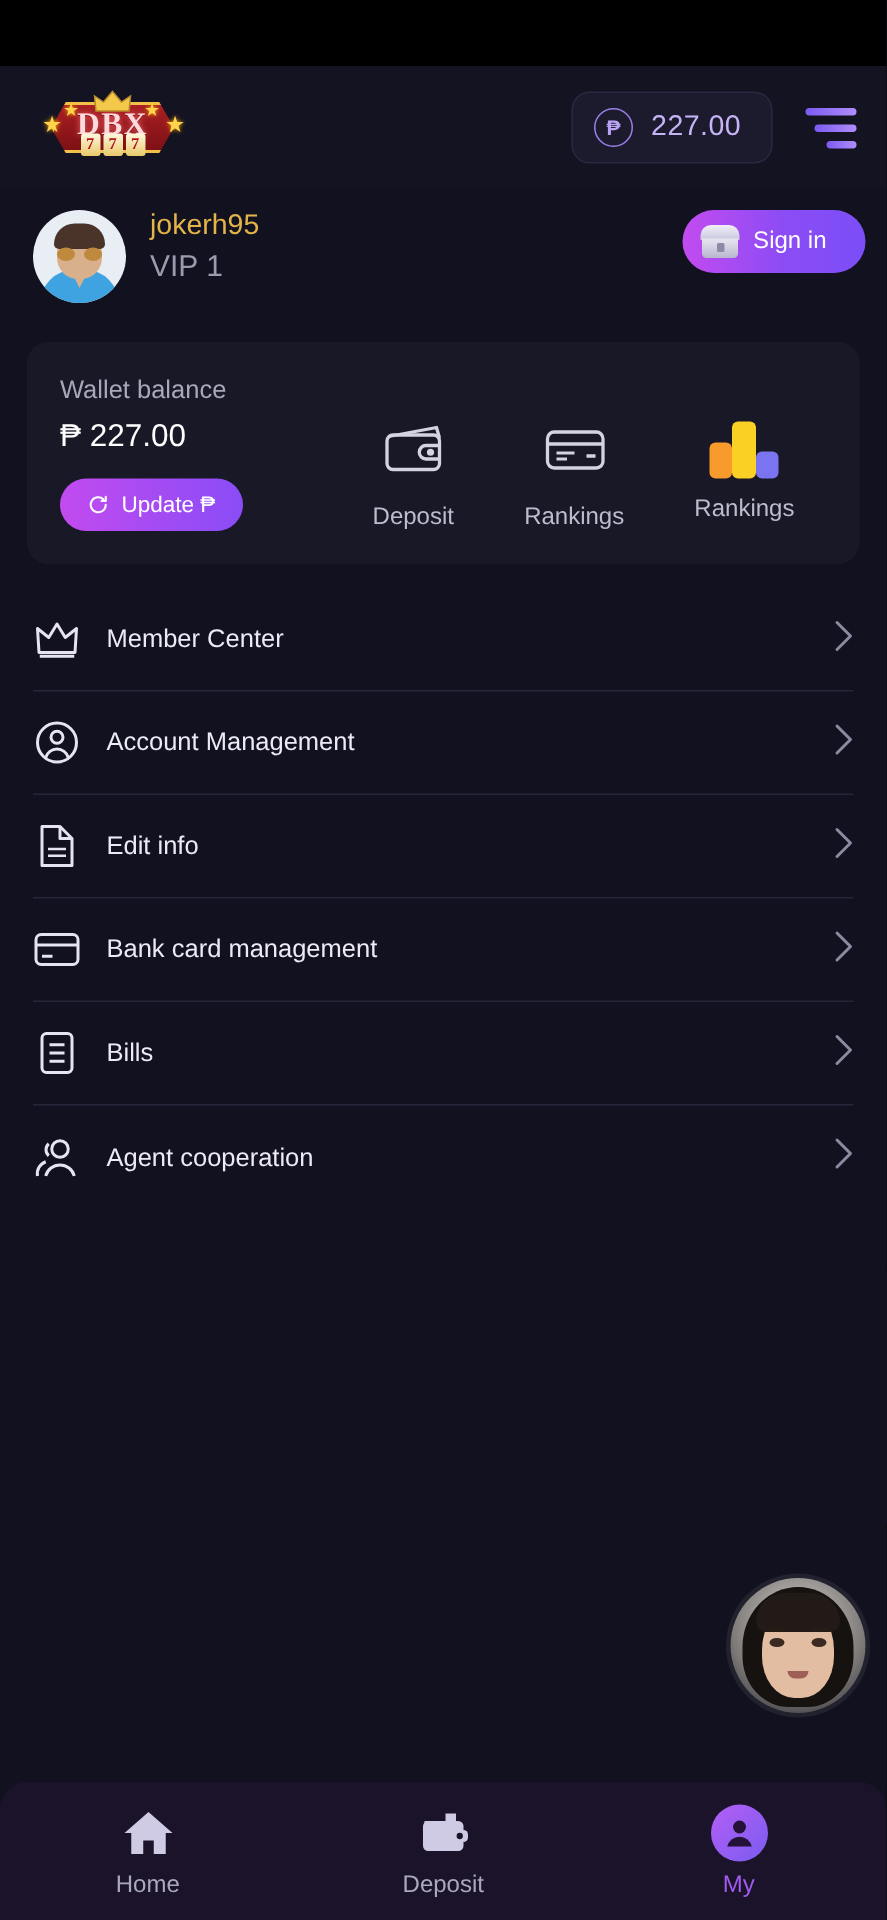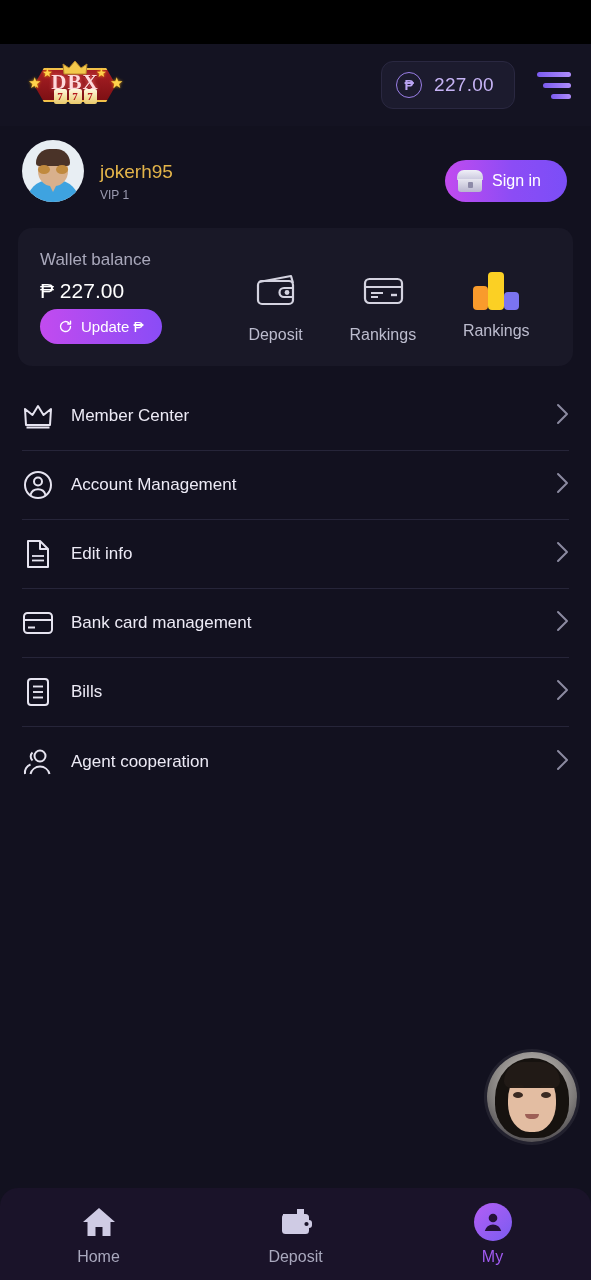--- a/index.html
+++ b/index.html
@@ -71,39 +71,39 @@
   }
   .balance-amt { color:#c6b3f5; font-size:19px; letter-spacing:.3px; }
   .hamburger { display:flex; flex-direction:column; align-items:flex-end; gap:6px; cursor:pointer; padding:4px; }
   .hamburger i { display:block; height:5px; border-radius:3px;
     background:linear-gradient(90deg,#7b5bf0,#b08dfb); }
   .hamburger i:nth-child(1){ width:34px; }
   .hamburger i:nth-child(2){ width:28px; }
   .hamburger i:nth-child(3){ width:20px; }
 
   
-  .profile-row { display:flex; align-items:flex-end; padding:14px 24px 12px 22px; }
+  .profile-row { display:flex; align-items:flex-start; padding:14px 14px 12px 22px; }
   .avatar {
     width:62px; height:62px; border-radius:50%; overflow:hidden; flex:0 0 62px;
     background:#e8eef3; position:relative;
   }
   .avatar .face { position:absolute; left:50%; top:14px; transform:translateX(-50%);
     width:30px; height:32px; border-radius:48% 48% 45% 45%; background:#d8b08c; }
   .avatar .hair { position:absolute; left:50%; top:9px; transform:translateX(-50%);
     width:34px; height:17px; border-radius:17px 17px 4px 4px; background:#4a3328; }
   .avatar .glasses { position:absolute; left:50%; top:25px; transform:translateX(-50%);
     width:30px; height:9px; display:flex; justify-content:space-between; }
   .avatar .glasses b { width:12px; height:9px; border-radius:50%; background:#c08a3e; display:block; }
   .avatar .body { position:absolute; left:50%; bottom:0; transform:translateX(-50%);
     width:52px; height:22px; border-radius:22px 22px 0 0; background:#3ea3e0; }
   .avatar .collar { position:absolute; left:50%; bottom:10px; transform:translateX(-50%);
     width:14px; height:14px; background:#d8b08c; clip-path:polygon(50% 100%,0 0,100% 0); }
   .profile-text { margin-left:16px; }
   .username { color:#e3b44a; font-size:19px; margin-bottom:5px; }
-  .viplevel { color:#9b9bb0; font-size:12px; }
+  .viplevel { color:#9b9bb0; font-size:20px; }
   .signin-btn {
     margin-left:auto; display:flex; align-items:center; gap:9px;
     background:linear-gradient(90deg,#c24bef 0%,#8c4cf5 55%, #7b4ef7 100%);
     border:none; border-radius:22px; padding:10px 26px 10px 12px;
     color:#fff; font-size:16px; cursor:pointer;
   }
   .chest { width:26px; height:22px; position:relative; flex:0 0 26px; }
   .chest .lid { position:absolute; top:0; left:0; width:26px; height:10px;
     background:linear-gradient(180deg,#f0f0f8,#c9c7dd); border-radius:7px 7px 0 0; }
   .chest .box { position:absolute; bottom:0; left:1px; width:24px; height:13px;
@@ -111,21 +111,21 @@
   .chest .lock { position:absolute; bottom:4px; left:11px; width:5px; height:6px;
     background:#8d8aa8; border-radius:1px; }
 
   
   .wallet-card {
     margin:14px 18px 0 18px; background:#191827; border-radius:14px;
     padding:22px 20px 22px 22px; display:flex; align-items:flex-end;
   }
   .wallet-left { width:185px; }
   .wallet-label { color:#a9a8bb; font-size:17px; margin-bottom:9px; }
-  .wallet-amount { color:#ffffff; font-size:21px; margin-bottom:6px; }
+  .wallet-amount { color:#ffffff; font-size:21px; margin-bottom:16px; }
   .update-btn {
     display:inline-flex; align-items:center; gap:8px;
     background:linear-gradient(90deg,#c24bef 0%,#8a4cf6 100%);
     border:none; border-radius:18px; padding:9px 18px; color:#fff;
     font-size:15px; cursor:pointer;
   }
   .refresh-ico { width:15px; height:15px; display:block; }
   .wallet-actions { display:flex; flex:1; justify-content:space-around; padding-top:2px; }
   .wact { display:flex; flex-direction:column; align-items:center; gap:12px; cursor:pointer; }
   .wact .lbl { color:#bcbcce; font-size:16px; }

